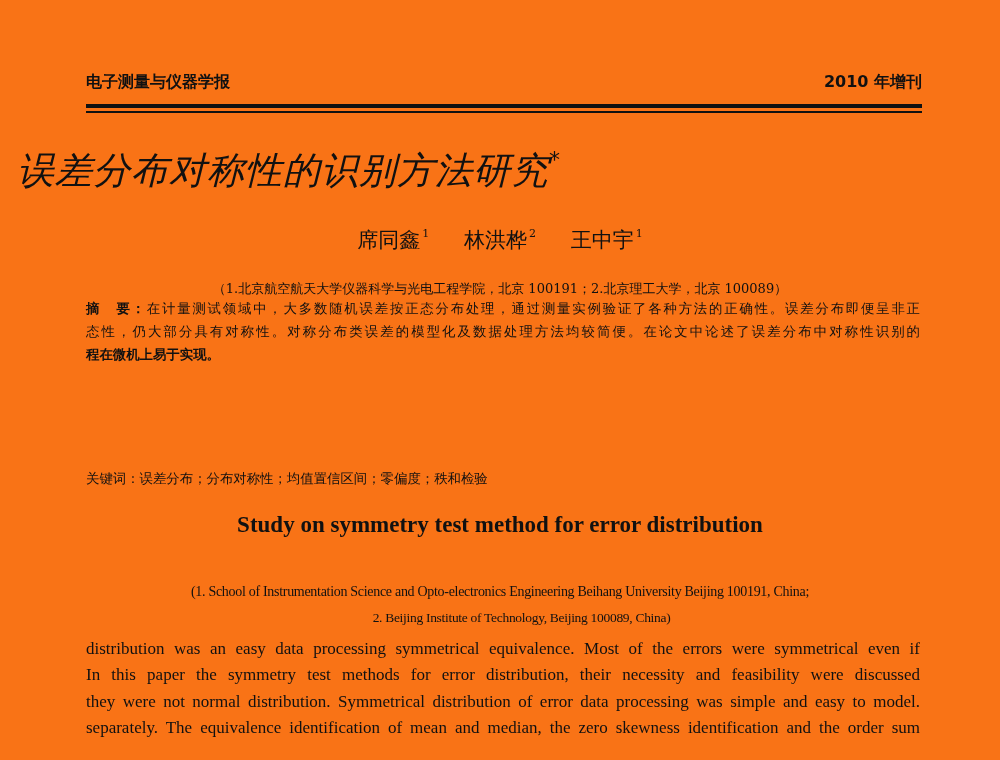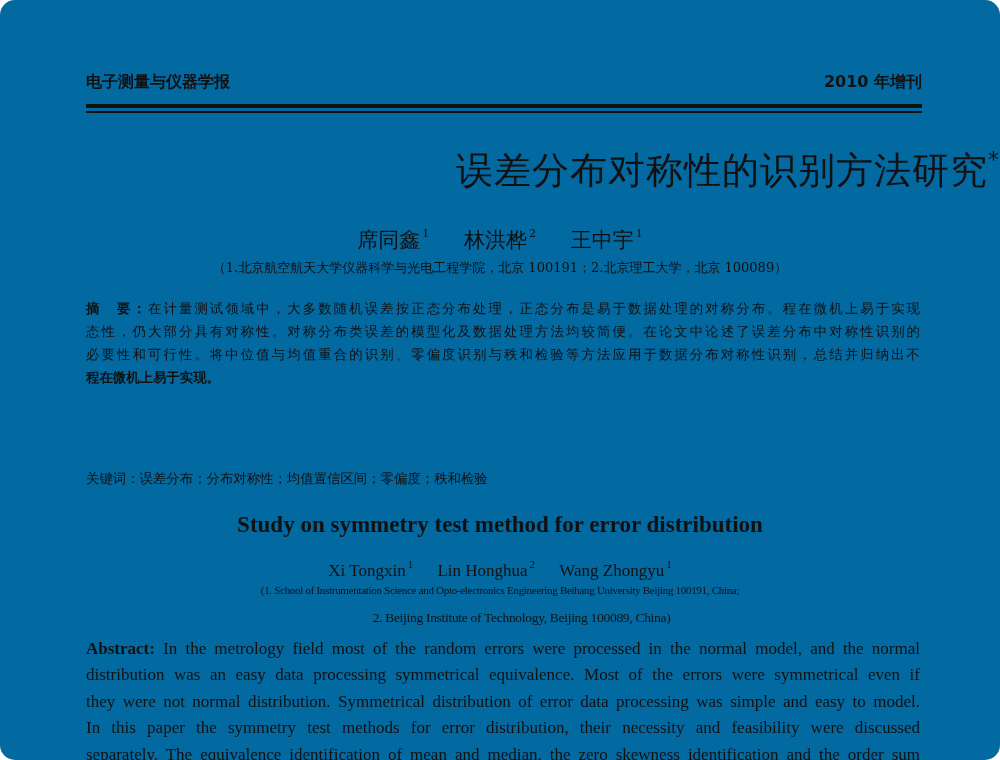--- a/index.html
+++ b/index.html
@@ -1,37 +1,37 @@
 <!DOCTYPE html>
 <html><head>
 <meta charset="utf-8">
 <style>
   html, body { margin: 0; padding: 0; background: #ffffff; }
   body { width: 1000px; height: 760px; overflow: hidden; position: relative; color: #111; }
-  .page { position: absolute; left: 0; top: 0; width: 1000px; height: 760px; overflow: hidden; background: #0369a1; border-radius: 15px; }
+  .page { position: absolute; left: 0; top: 0; width: 1000px; height: 760px; overflow: hidden; background: #f97316; }
   .running-head { position: absolute; left: 86px; right: 78px; top: 66px; height: 28px; font-family: "DejaVu Sans", sans-serif; font-size: 16px; font-weight: bold; }
   .running-head .journal { position: absolute; left: 0; top: 6px; }
   .running-head .issue { position: absolute; right: 0; top: 6px; }
   .rule-thick { position: absolute; left: 86px; right: 78px; top: 104px; height: 4px; background: #111; }
   .rule-thin { position: absolute; left: 86px; right: 78px; top: 111px; height: 1.5px; background: #111; }
-  .cn-title { position: absolute; left: 0; right: 0; top: 146px; text-align: right; font-family: "DejaVu Sans", sans-serif; font-size: 37px; letter-spacing: 1px; }
+  .cn-title { position: absolute; left: 17px; right: 0; top: 146px; text-align: left; font-family: "DejaVu Sans", sans-serif; font-size: 37px; letter-spacing: 1px; font-style: italic; }
   .cn-title sup { font-size: 22px; vertical-align: 16px; }
   .cn-authors { position: absolute; left: 0; right: 0; top: 226px; text-align: center; font-family: "DejaVu Serif", serif; font-size: 21px; }
   .cn-authors .au { margin: 0 14px; }
   .cn-authors sup { font-size: 11px; vertical-align: 10px; margin-left: 2px; }
-  .cn-affil { position: absolute; left: 0; right: 0; top: 259px; text-align: center; font-family: "DejaVu Serif", serif; font-size: 13px; }
+  .cn-affil { position: absolute; left: 0; right: 0; top: 280px; text-align: center; font-family: "DejaVu Serif", serif; font-size: 13px; }
   .cn-abstract { position: absolute; left: 86px; width: 834px; top: 297px; font-family: "DejaVu Serif", serif; font-size: 13.4px; line-height: 23px; text-align: justify; }
   .cn-abstract .lbl { font-weight: bold; font-family: "DejaVu Sans", sans-serif; }
   .cn-keywords { position: absolute; left: 86px; width: 834px; top: 470px; font-family: "DejaVu Serif", serif; font-size: 13.4px; }
   .cn-keywords .lbl { font-weight: normal; font-family: "DejaVu Sans", sans-serif; }
   .en-title { position: absolute; left: 0; right: 0; top: 512px; text-align: center; font-family: "Liberation Serif", serif; font-weight: bold; font-size: 23px; }
   .en-authors { position: absolute; left: 0; right: 0; top: 558px; text-align: center; font-family: "Liberation Serif", serif; font-size: 17px; }
   .en-authors .au { margin: 0 10px; }
   .en-authors sup { font-size: 11px; vertical-align: 8px; margin-left: 2px; }
-  .en-affil1 { position: absolute; left: 0; right: 0; top: 584px; text-align: center; font-family: "Liberation Serif", serif; font-size: 11px; letter-spacing: -0.3px; }
+  .en-affil1 { position: absolute; left: 0; right: 0; top: 584px; text-align: center; font-family: "Liberation Serif", serif; font-size: 14px; letter-spacing: -0.3px; }
   .en-affil2 { position: absolute; left: 0; right: 0; top: 610px; text-align: center; font-family: "Liberation Serif", serif; font-size: 13.5px; letter-spacing: -0.3px; padding-left: 43px; }
   .en-abstract { position: absolute; left: 86px; width: 834px; top: 636px; font-family: "Liberation Serif", serif; font-size: 17px; line-height: 26.4px; text-align: justify; }
   .en-abstract .line { display: block; text-align: justify; text-align-last: justify; white-space: nowrap; overflow: hidden; }
   .en-abstract .lbl { font-weight: bold; }
   .cn-abstract .line { display: block; text-align-last: justify; white-space: nowrap; }
   .cn-abstract .line.last { text-align-last: left; font-weight: bold; }
 </style>
 </head>
 <body>
 
@@ -50,42 +50,35 @@
 
   <div class="cn-authors">
     <span class="au"><span>席同鑫</span><sup>1</sup></span>
     <span class="au"><span>林洪桦</span><sup>2</sup></span>
     <span class="au"><span>王中宇</span><sup>1</sup></span>
   </div>
 
   <div class="cn-affil">（1.北京航空航天大学仪器科学与光电工程学院，北京 100191；2.北京理工大学，北京 100089）</div>
 
   <div class="cn-abstract">
-    <span class="line"><span class="lbl">摘　要：</span><span>在计量测试领域中，大多数随机误差按正态分布处理，正态分布是易于数据处理的对称分布。程在微机上易于实现</span></span>
+    <span class="line"><span class="lbl">摘　要：</span><span>在计量测试领域中，大多数随机误差按正态分布处理，通过测量实例验证了各种方法的正确性。误差分布即便呈非正</span></span>
     <span class="line">态性，仍大部分具有对称性。对称分布类误差的模型化及数据处理方法均较简便。在论文中论述了误差分布中对称性识别的</span>
-    <span class="line">必要性和可行性。将中位值与均值重合的识别、零偏度识别与秩和检验等方法应用于数据分布对称性识别，总结并归纳出不</span>
     <span class="line last">程在微机上易于实现。</span>
   </div>
 
   <div class="cn-keywords">
     <span class="lbl">关键词：</span><span>误差分布；分布对称性；均值置信区间；零偏度；秩和检验</span>
   </div>
 
   <div class="en-title">Study on symmetry test method for error distribution</div>
 
-  <div class="en-authors">
-    <span class="au"><span>Xi Tongxin</span><sup>1</sup></span>
-    <span class="au"><span>Lin Honghua</span><sup>2</sup></span>
-    <span class="au"><span>Wang Zhongyu</span><sup>1</sup></span>
-  </div>
 
   <div class="en-affil1">(1. School of Instrumentation Science and Opto-electronics Engineering Beihang University Beijing 100191, China;</div>
   <div class="en-affil2">2. Beijing Institute of Technology, Beijing 100089, China)</div>
 
   <div class="en-abstract">
-    <span class="line"><span class="lbl">Abstract:</span><span> In the metrology field most of the random errors were processed in the normal model, and the normal</span></span>
     <span class="line">distribution was an easy data processing symmetrical equivalence. Most of the errors were symmetrical even if</span>
+    <span class="line">In this paper the symmetry test methods for error distribution, their necessity and feasibility were discussed</span>
     <span class="line">they were not normal distribution. Symmetrical distribution of error data processing was simple and easy to model.</span>
-    <span class="line">In this paper the symmetry test methods for error distribution, their necessity and feasibility were discussed</span>
     <span class="line">separately. The equivalence identification of mean and median, the zero skewness identification and the order sum</span>
   </div>
 
 </div>
 
 </body></html>

